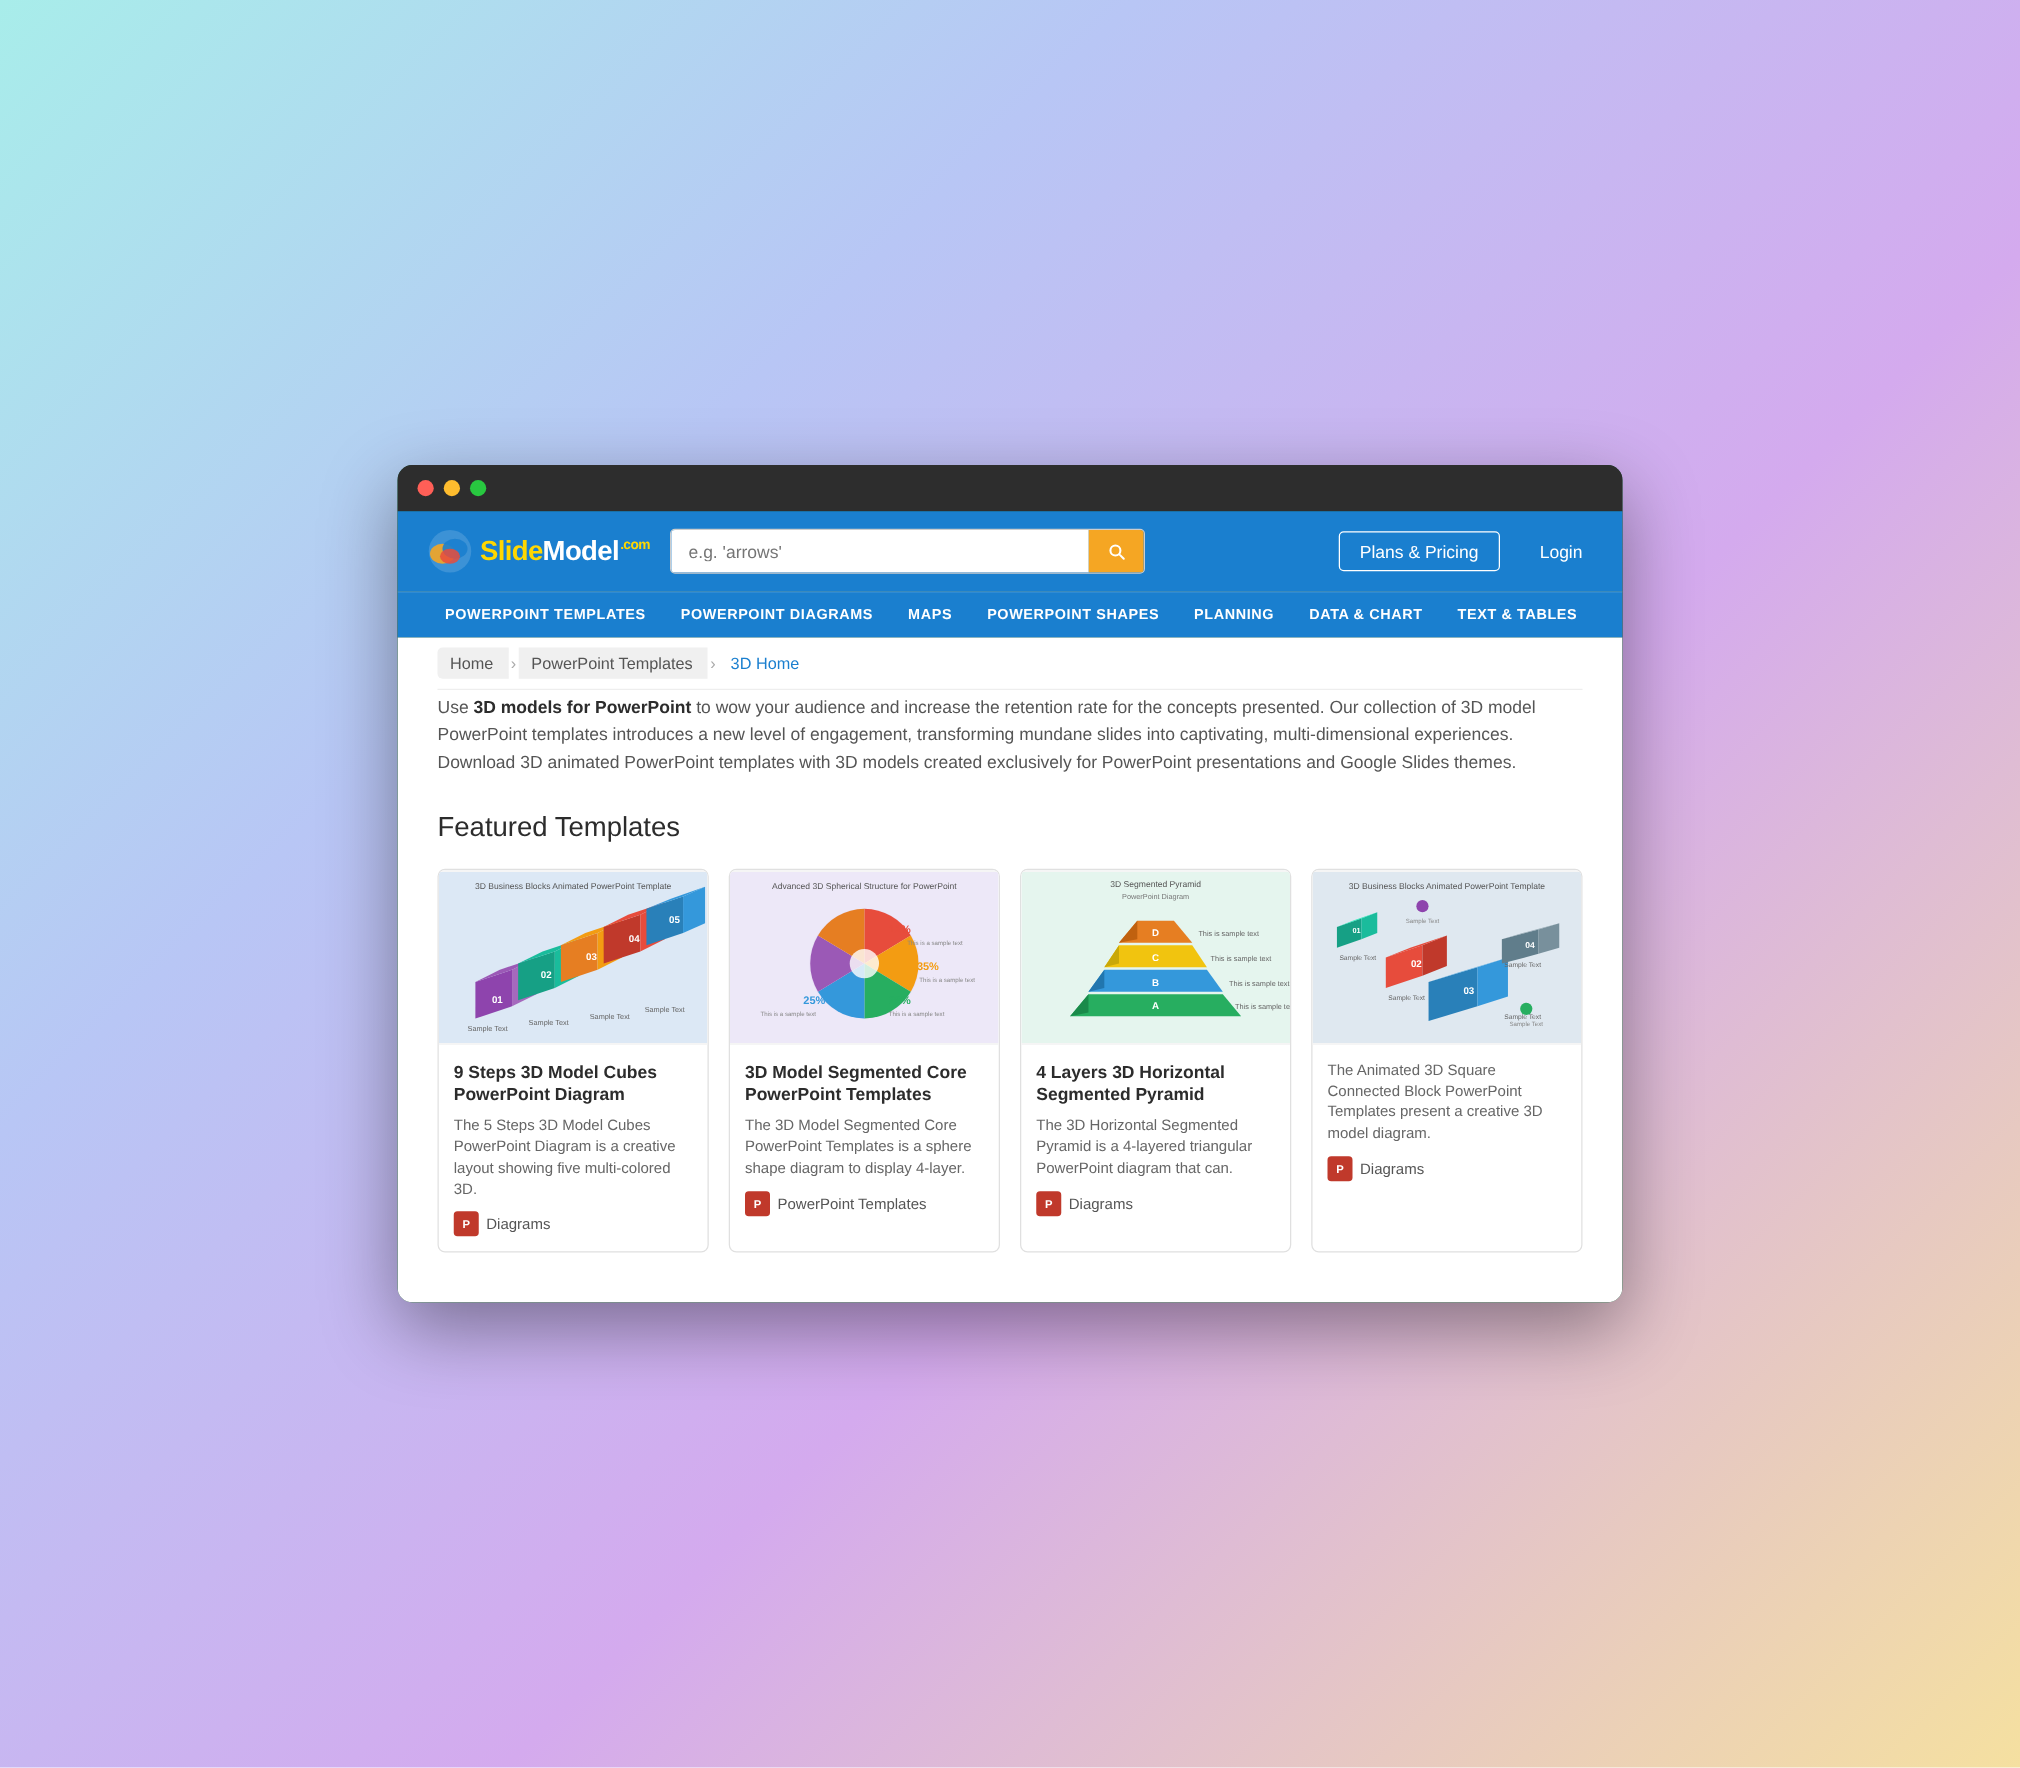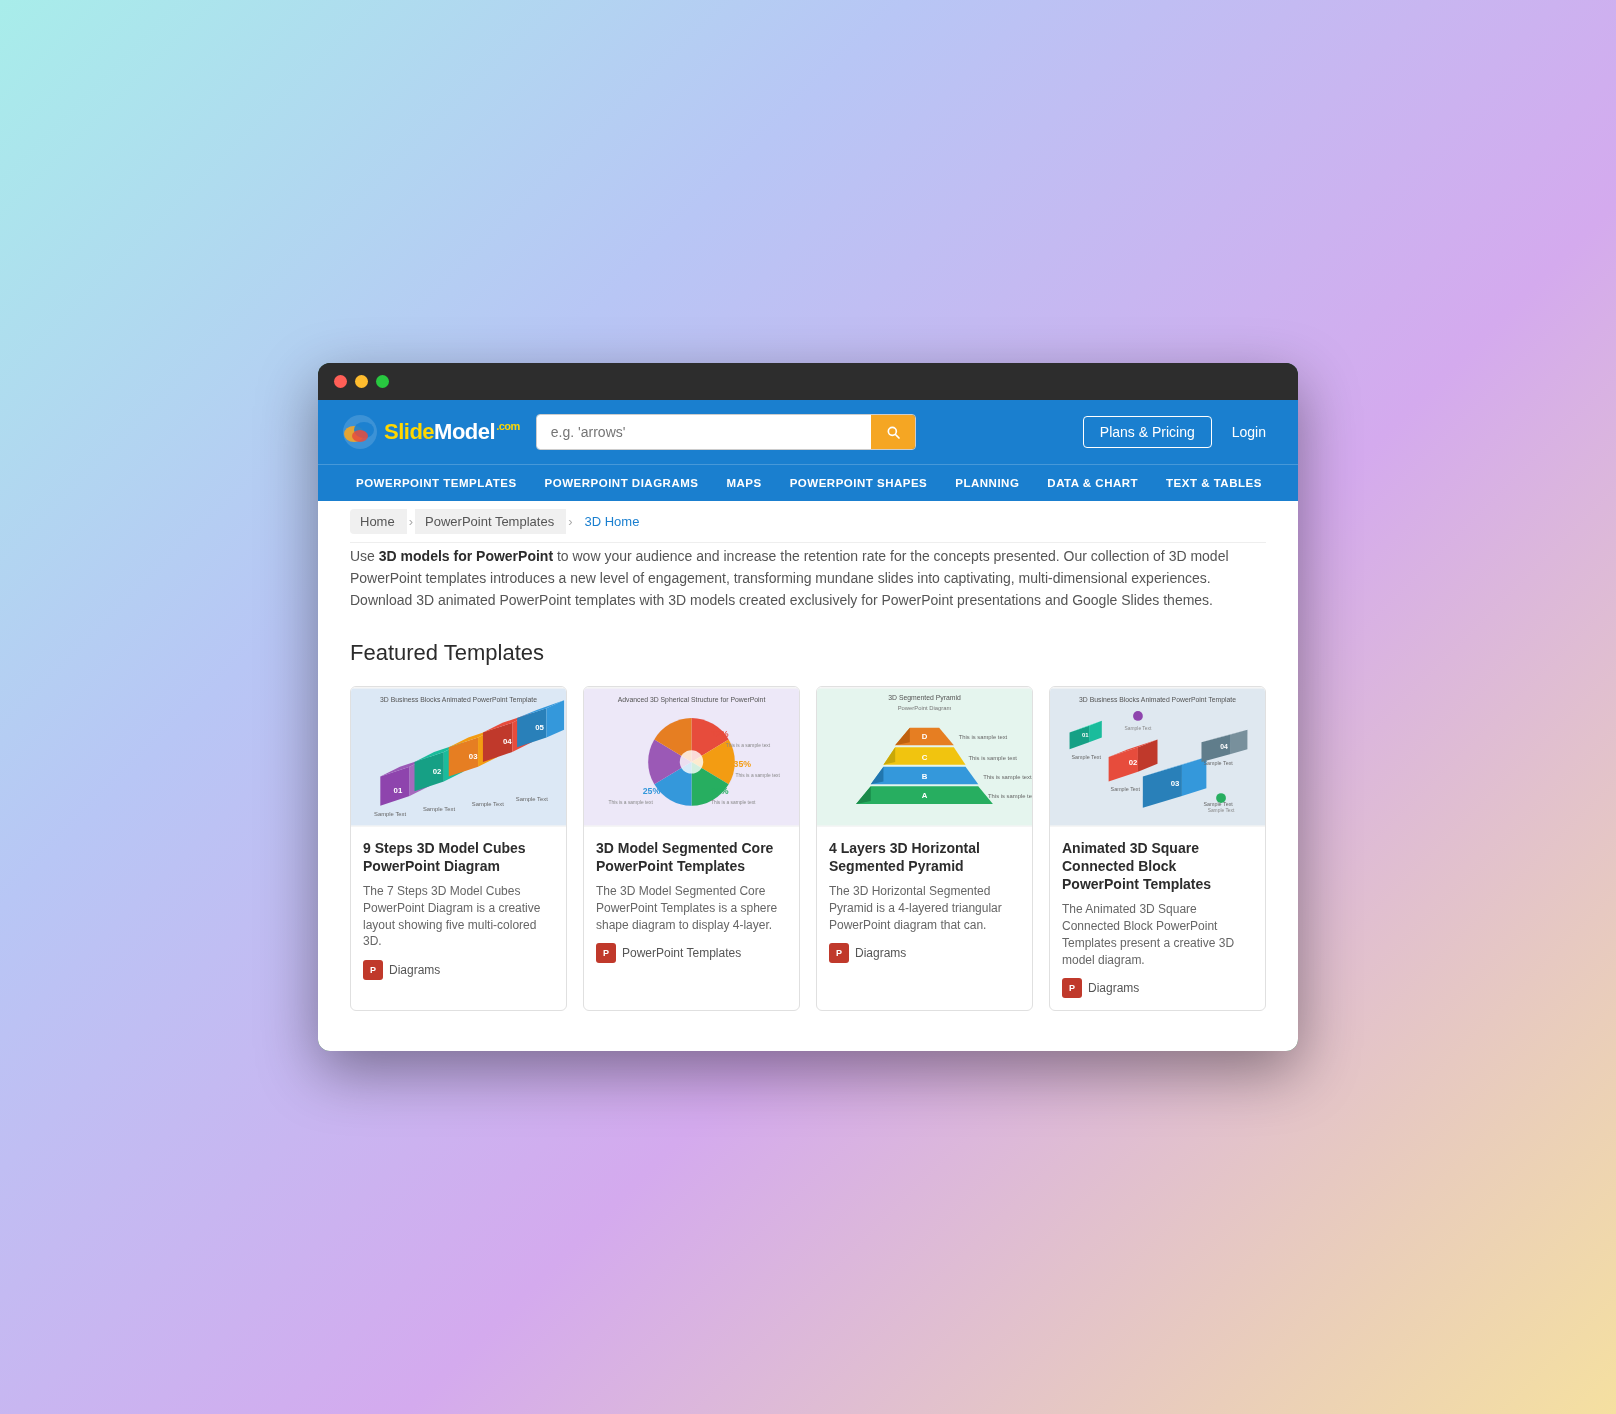--- a/index.html
+++ b/index.html
@@ -86,21 +86,21 @@
       cursor: pointer;
       display: flex;
       align-items: center;
       justify-content: center;
     }
     .search-btn svg { width: 16px; height: 16px; fill: #fff; }
     .header-actions {
       margin-left: auto;
       display: flex;
       align-items: center;
-      gap: 12px;
+      gap: 24px;
     }
     .plans-btn {
       border: 1.5px solid #fff;
       color: #fff;
       background: transparent;
       padding: 7px 16px;
       border-radius: 4px;
       cursor: pointer;
       font-size: 14px;
       font-weight: 500;
@@ -360,21 +360,21 @@
             <text x="193" y="42" text-anchor="middle" font-size="8" fill="#fff" font-weight="bold">05</text>
 
             <text x="40" y="130" font-size="6" fill="#666" text-anchor="middle">Sample Text</text>
             <text x="90" y="125" font-size="6" fill="#666" text-anchor="middle">Sample Text</text>
             <text x="140" y="120" font-size="6" fill="#666" text-anchor="middle">Sample Text</text>
             <text x="185" y="115" font-size="6" fill="#666" text-anchor="middle">Sample Text</text>
           </svg>
         </div>
         <div class="card-body">
           <div class="card-title">9 Steps 3D Model Cubes PowerPoint Diagram</div>
-          <div class="card-desc">The 7 Steps 3D Model Cubes PowerPoint Diagram is a creative layout showing five multi-colored 3D.</div>
+          <div class="card-desc">The 5 Steps 3D Model Cubes PowerPoint Diagram is a creative layout showing five multi-colored 3D.</div>
           <div class="card-tag">
             <div class="ppt-badge">P</div>
             <span>Diagrams</span>
           </div>
         </div>
       </div>
 
       <div class="template-card">
         <div class="card-image">
           <svg class="card-svg" viewBox="0 0 220 140" xmlns="http://www.w3.org/2000/svg">
@@ -483,21 +483,20 @@
             <text x="157" y="120" font-size="5.5" fill="#666">Sample Text</text>
             <text x="157" y="78" font-size="5.5" fill="#666">Sample Text</text>
 
             <circle cx="90" cy="28" r="5" fill="#8e44ad"></circle>
             <text x="90" y="42" font-size="5" fill="#888" text-anchor="middle">Sample Text</text>
             <circle cx="175" cy="112" r="5" fill="#27ae60"></circle>
             <text x="175" y="126" font-size="5" fill="#888" text-anchor="middle">Sample Text</text>
           </svg>
         </div>
         <div class="card-body">
-          <div class="card-title">Animated 3D Square Connected Block PowerPoint Templates</div>
           <div class="card-desc">The Animated 3D Square Connected Block PowerPoint Templates present a creative 3D model diagram.</div>
           <div class="card-tag">
             <div class="ppt-badge">P</div>
             <span>Diagrams</span>
           </div>
         </div>
       </div>
 
     </div>
 

